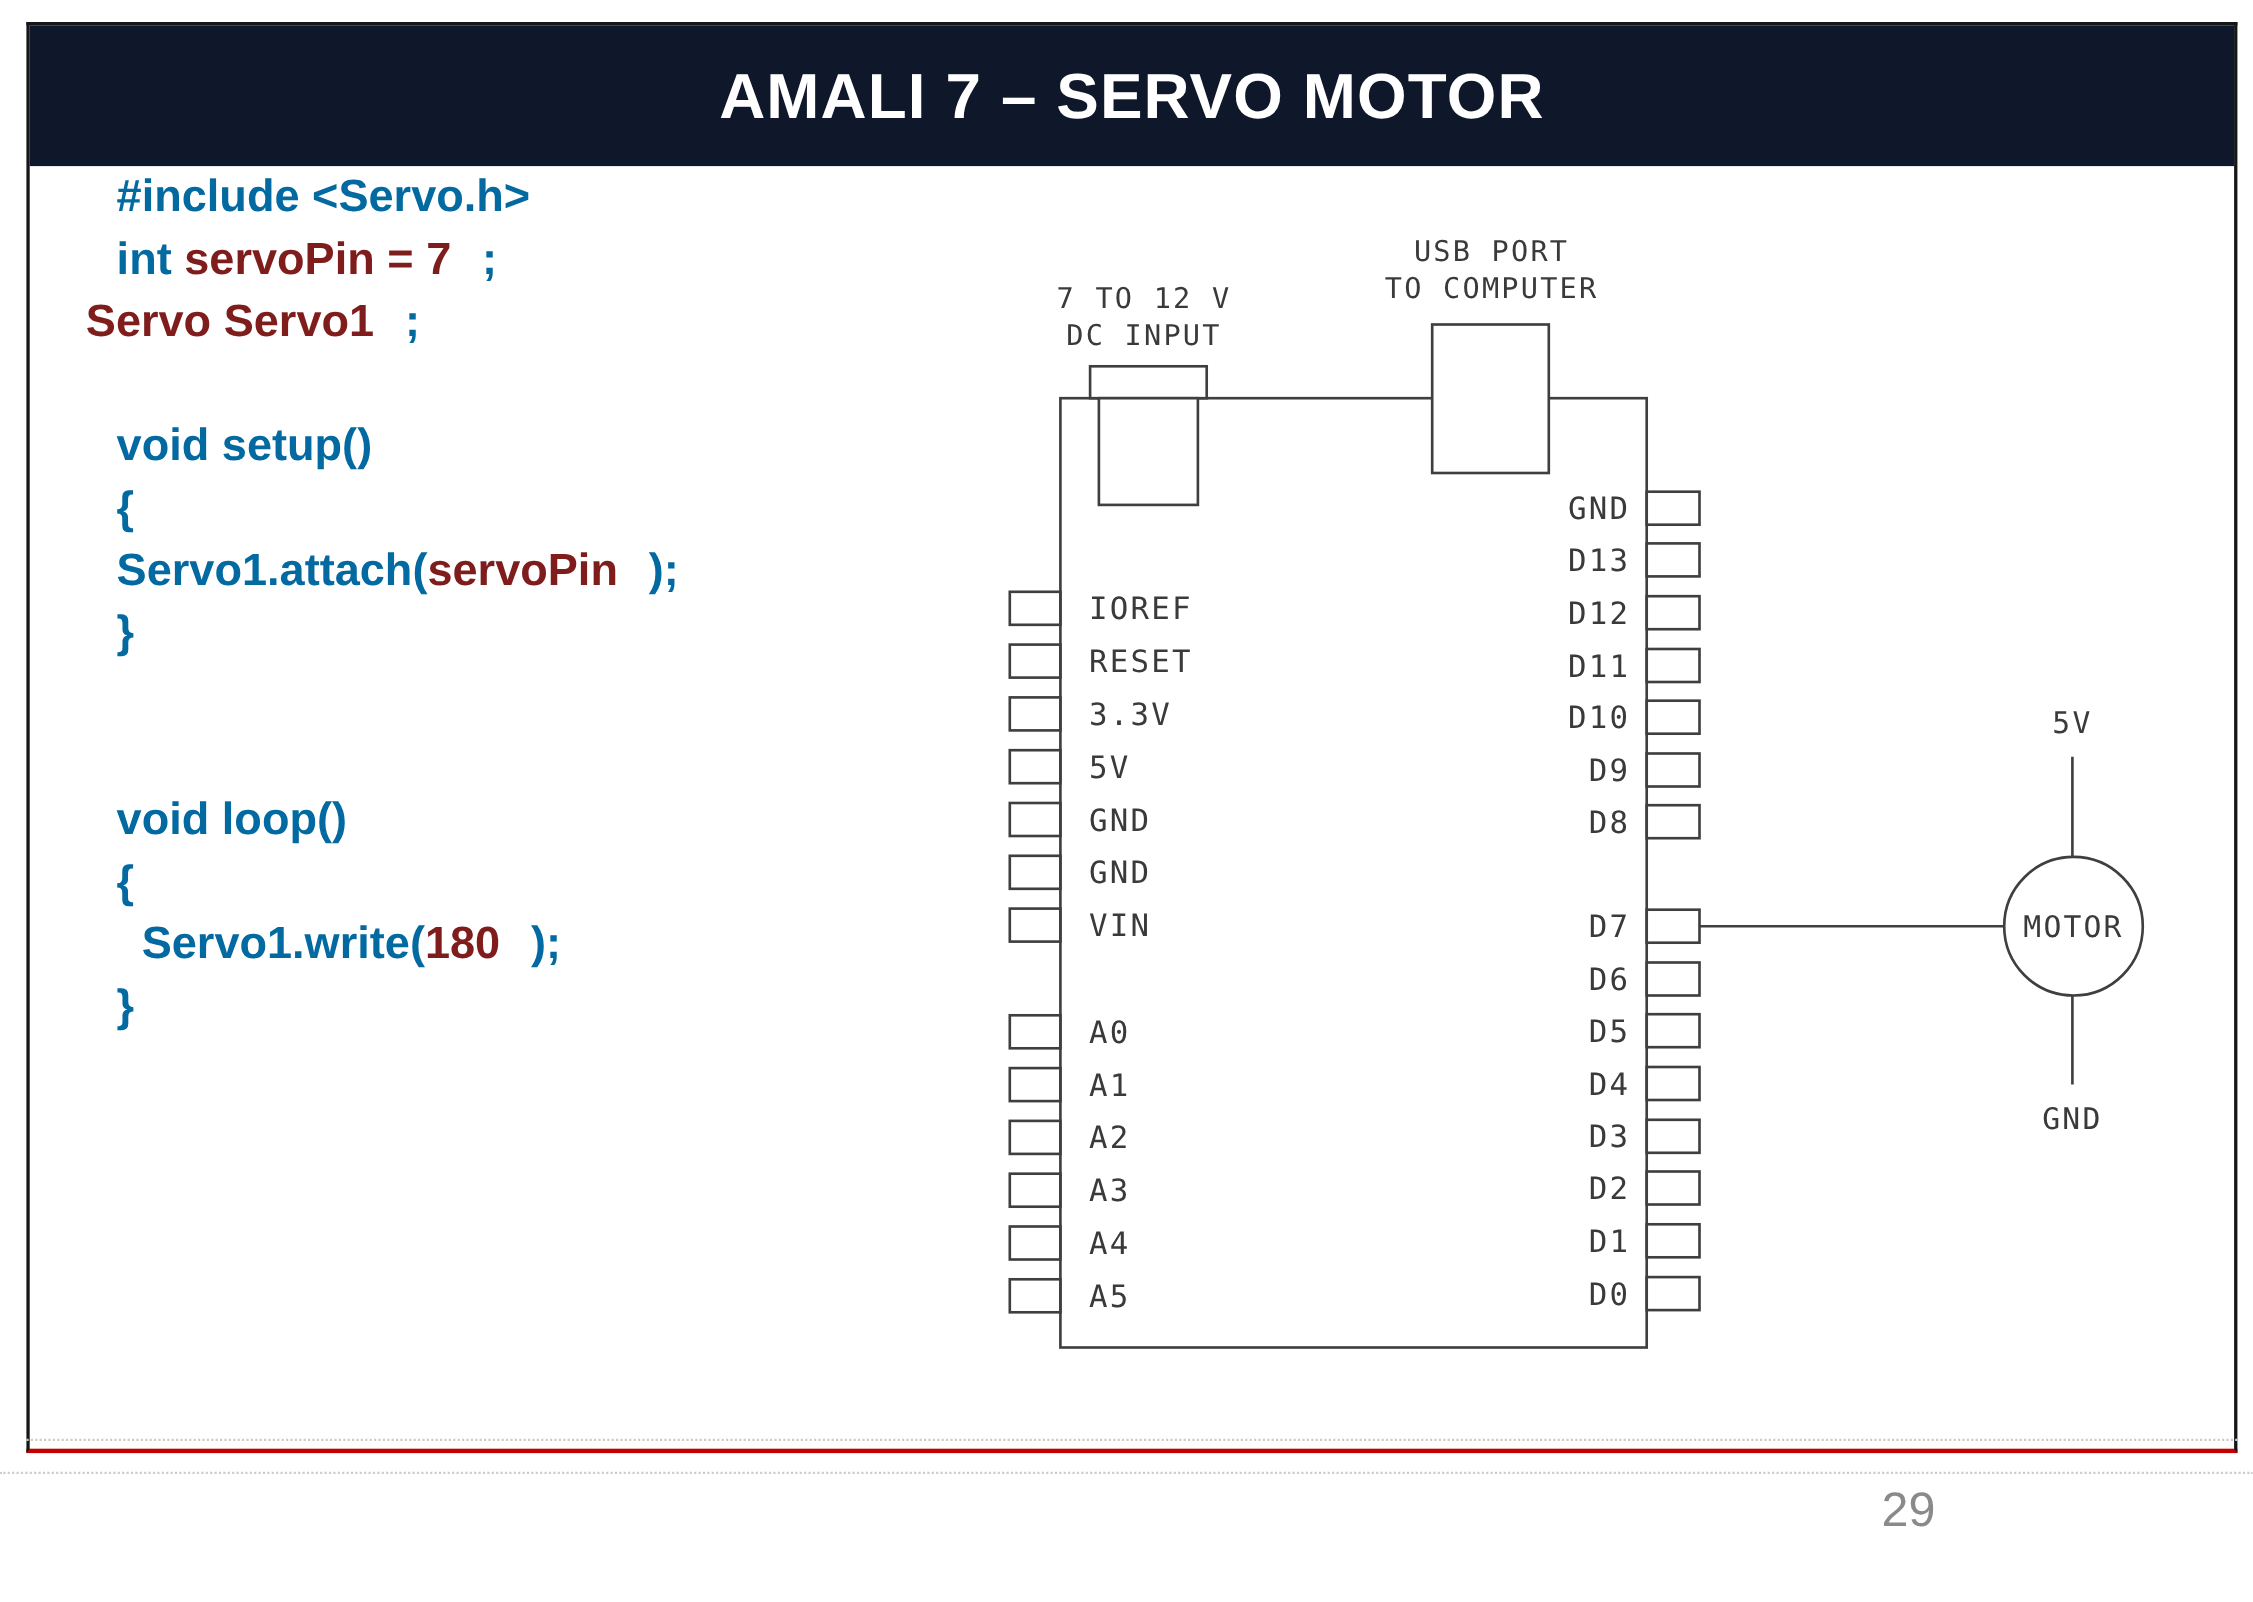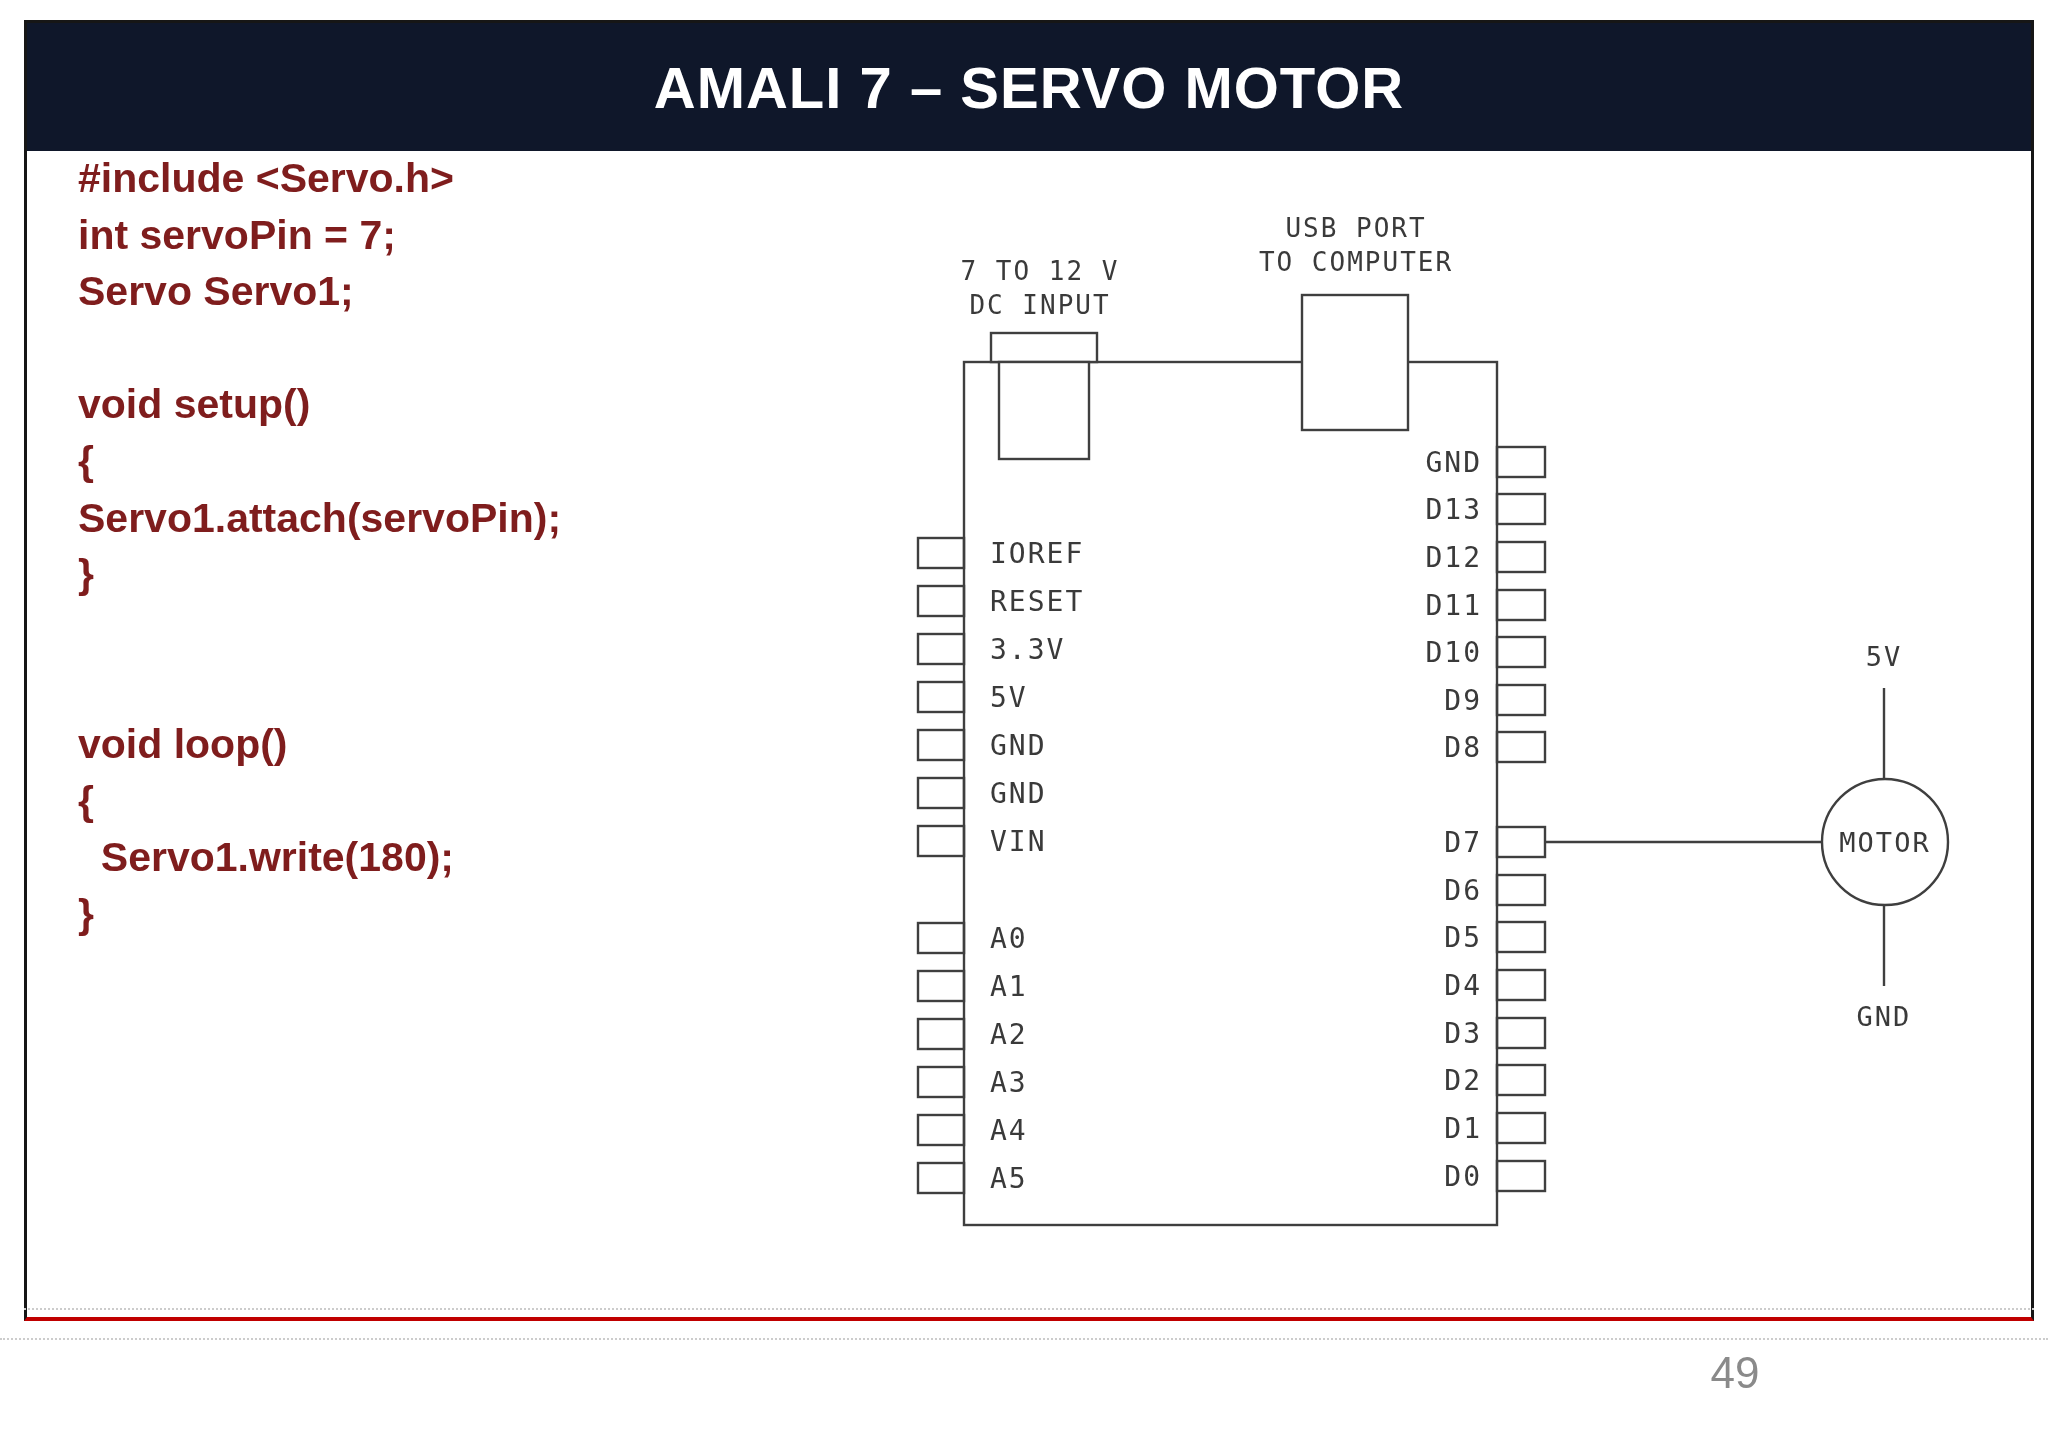--- a/index.html
+++ b/index.html
@@ -7,21 +7,21 @@
          font-family:"Liberation Sans",sans-serif;}
   #frame{position:absolute;left:24px;top:20px;width:2010px;height:1301px;
          border:3px solid #161616;border-bottom:4px solid #c00000;box-sizing:border-box;background:#ffffff;}
   #header{position:absolute;left:0;top:0;width:100%;height:128px;background:#0f172a;
           display:flex;align-items:center;justify-content:center;}
   #title{color:#ffffff;font-size:58px;font-weight:bold;letter-spacing:1px;
          font-family:"Liberation Sans",sans-serif;}
   #code{position:absolute;left:78px;top:150px;width:640px;font-weight:bold;
         font-size:41px;line-height:56.6px;white-space:pre;font-family:"Liberation Sans",sans-serif;}
   .code-line{height:56.6px;}
-  .r{color:#7f1d1d;}
+  .r{color:#0369a1;margin-left:28px;}
   .b{color:#7f1d1d;}
   #diagram{position:absolute;left:900px;top:200px;}
   svg text{font-family:"DejaVu Sans Mono",monospace;fill:#3a3a3a;letter-spacing:2px;}
   .dotted{position:absolute;border-top:2px dotted #cccccc;height:0;}
   #dotted-above{left:24px;top:1308px;width:2010px;}
   #dotted-below{left:0px;top:1338px;width:2048px;}
   #page-number{position:absolute;left:1690px;top:1348px;width:90px;text-align:center;
                font-size:44px;color:#8a8a8a;}
 </style>
 </head>
@@ -124,14 +124,14 @@
     <text x="1482" y="1186" font-size="28" text-anchor="end">D0</text>
 
     <text x="1885" y="852" font-size="27" text-anchor="middle">MOTOR</text>
     <text x="1884" y="666" font-size="27" text-anchor="middle">5V</text>
     <text x="1884" y="1026" font-size="27" text-anchor="middle">GND</text>
   </svg>
 
   <div id="dotted-above" class="dotted"></div>
   <div id="dotted-below" class="dotted"></div>
 
-  <div id="page-number">49</div>
+  <div id="page-number">29</div>
 </div>
 
 </body></html>

